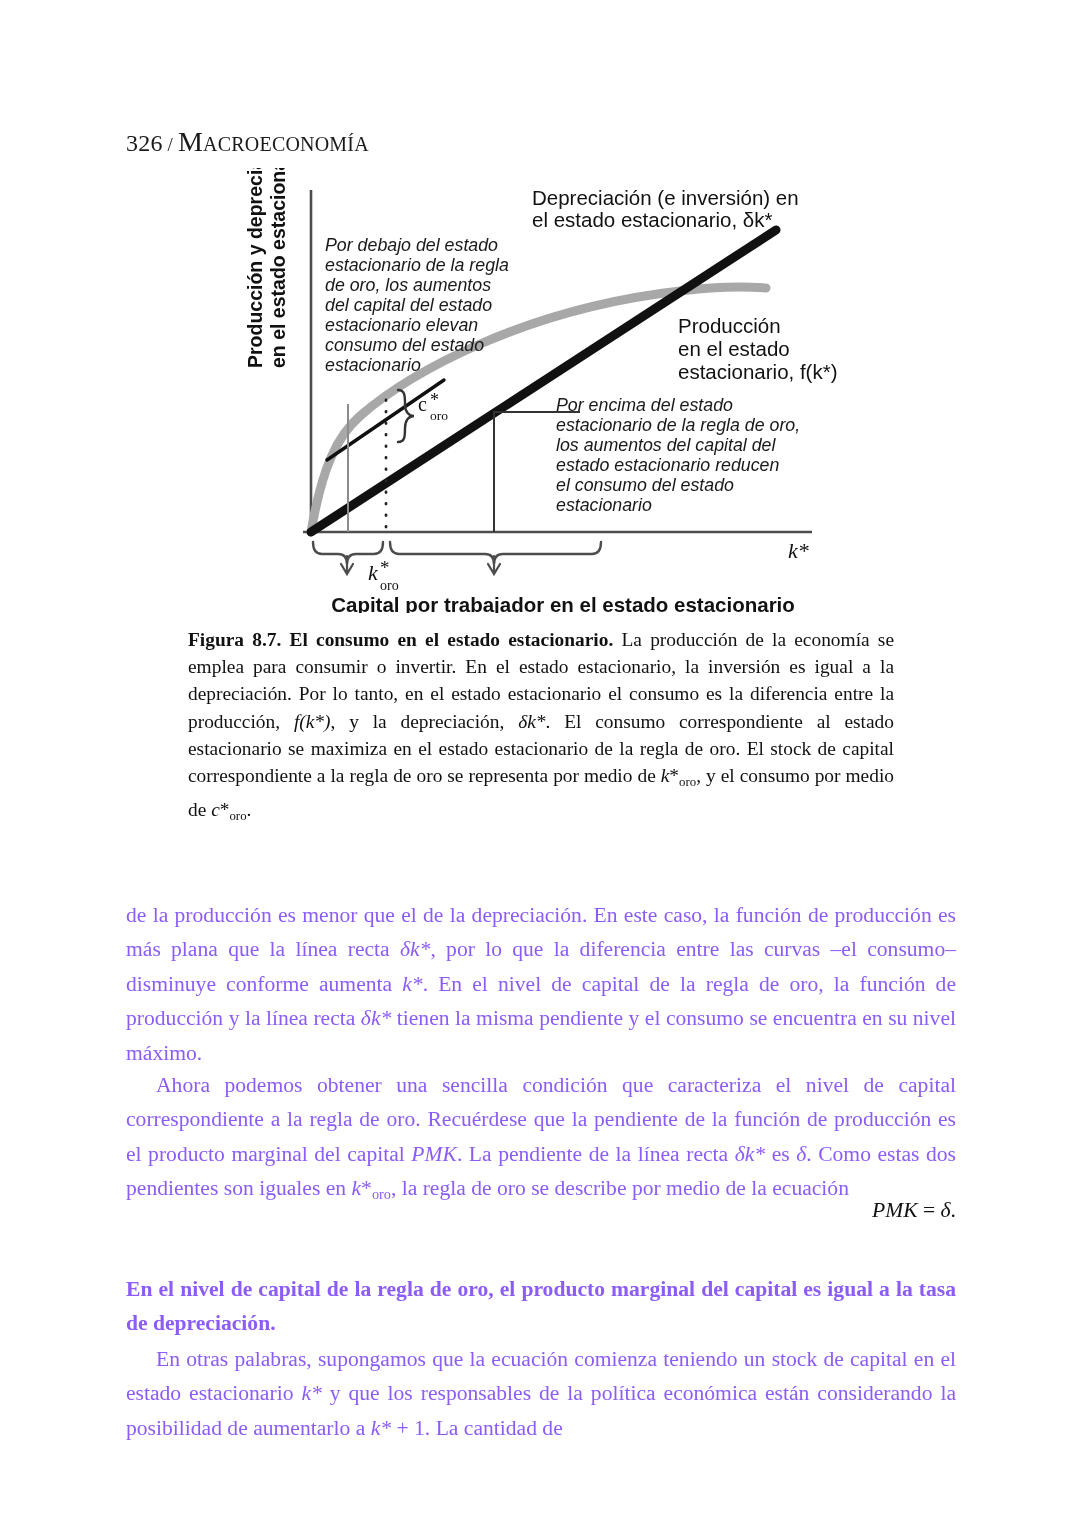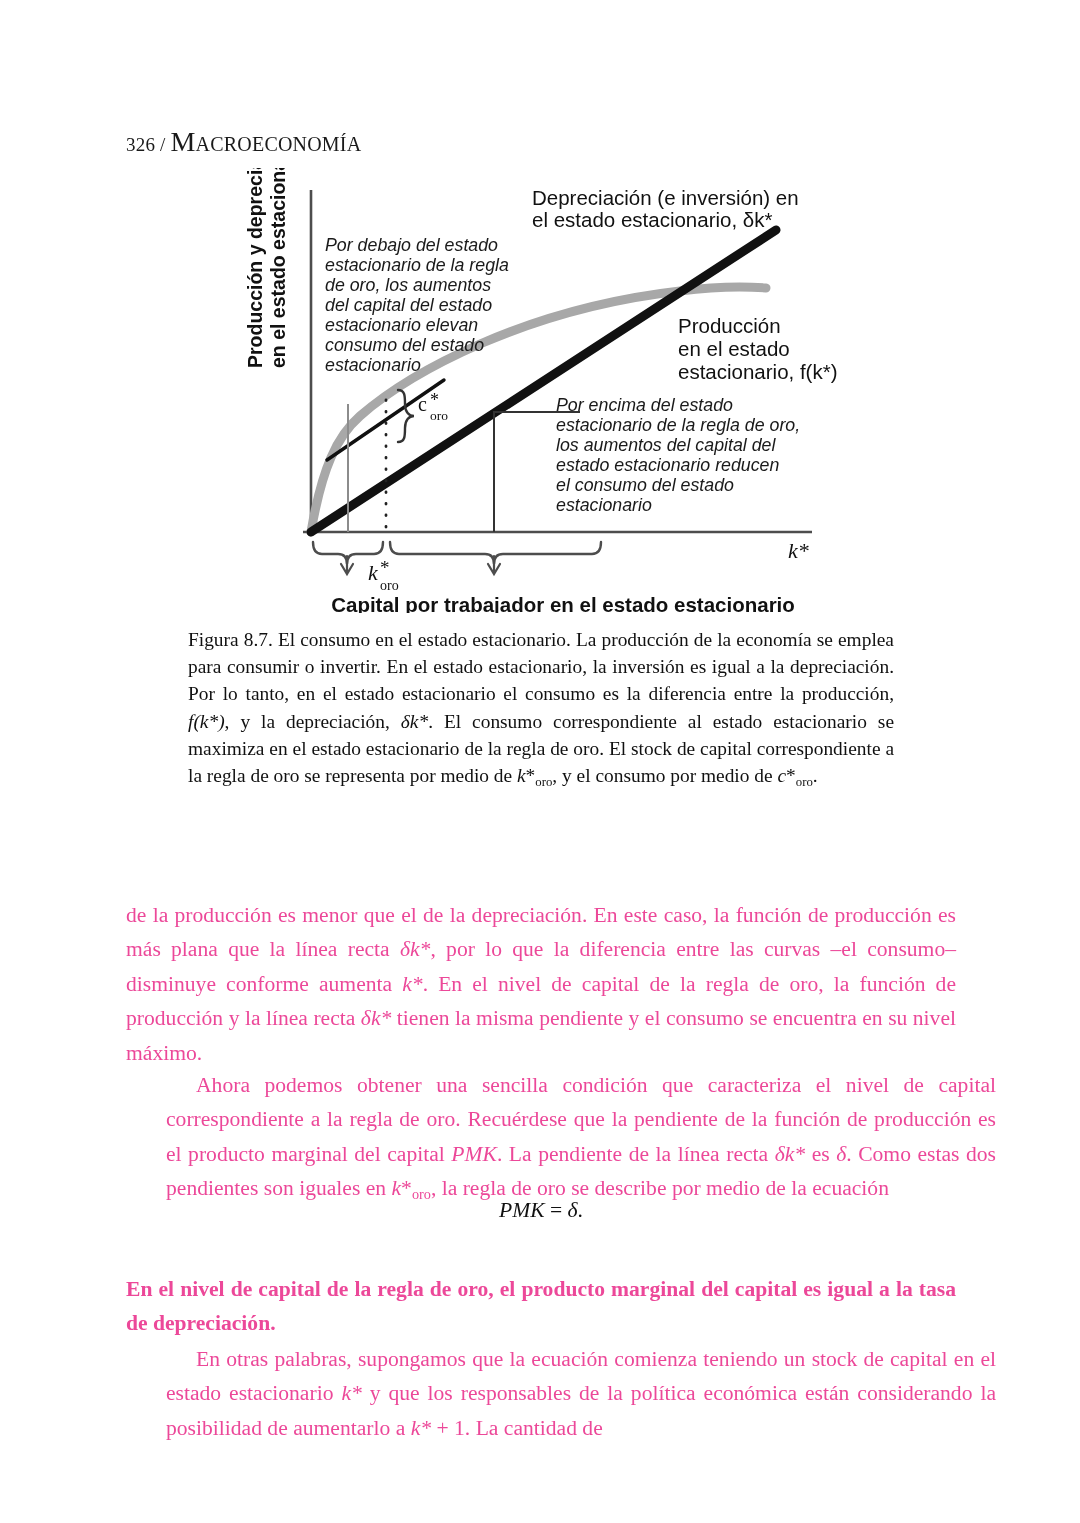--- a/index.html
+++ b/index.html
@@ -20,21 +20,21 @@
   #running-head {
     position: absolute;
     left: 126px;
     top: 126px;
     font-family: "Liberation Serif", serif;
     font-size: 19px;
     letter-spacing: 0.2px;
     color: #1a1a1a;
     white-space: nowrap;
   }
-  #running-head .folio { font-size: 19px; }
+  #running-head .folio { font-size: 24px; }
   #running-head .smallcaps {
     font-variant: small-caps;
     font-size: 28px;
   }
 
   
   #figure-block {
     position: absolute;
     left: 0;
     top: 168px;
@@ -52,43 +52,43 @@
     position: absolute;
     left: 188px;
     top: 626px;
     width: 706px;
     font-family: "Liberation Serif", serif;
     font-size: 19.4px;
     line-height: 27.2px;
     text-align: justify;
     color: #111111;
   }
-  #figure-caption b { font-weight: normal; margin-top: 12px; }
+  #figure-caption b { font-weight: bold; margin-top: 12px; }
 
   
   .body-par {
     position: absolute;
     left: 126px;
     width: 830px;
     font-family: "Liberation Serif", serif;
     font-size: 21.6px;
     line-height: 34.6px;
     text-align: justify;
-    color: #ec4899;
-  }
-  .body-par.indent { text-indent: 30px; margin-left: 40px; }
+    color: #8b5cf6;
+  }
+  .body-par.indent { text-indent: 30px; }
 
   #par-1 { top: 876px; }
   #par-2 { top: 1046px; }
   #equation {
     position: absolute;
     left: 126px;
     top: 1198px;
     width: 830px;
-    text-align: center;
+    text-align: right;
     font-family: "Liberation Serif", serif;
     font-size: 21.6px;
     color: #111111;
   }
   #par-3 { top: 1250px; font-weight: bold; }
   #par-4 { top: 1320px; }
 
   i, .it { font-style: italic; }
   .sub {
     font-size: 0.66em;

